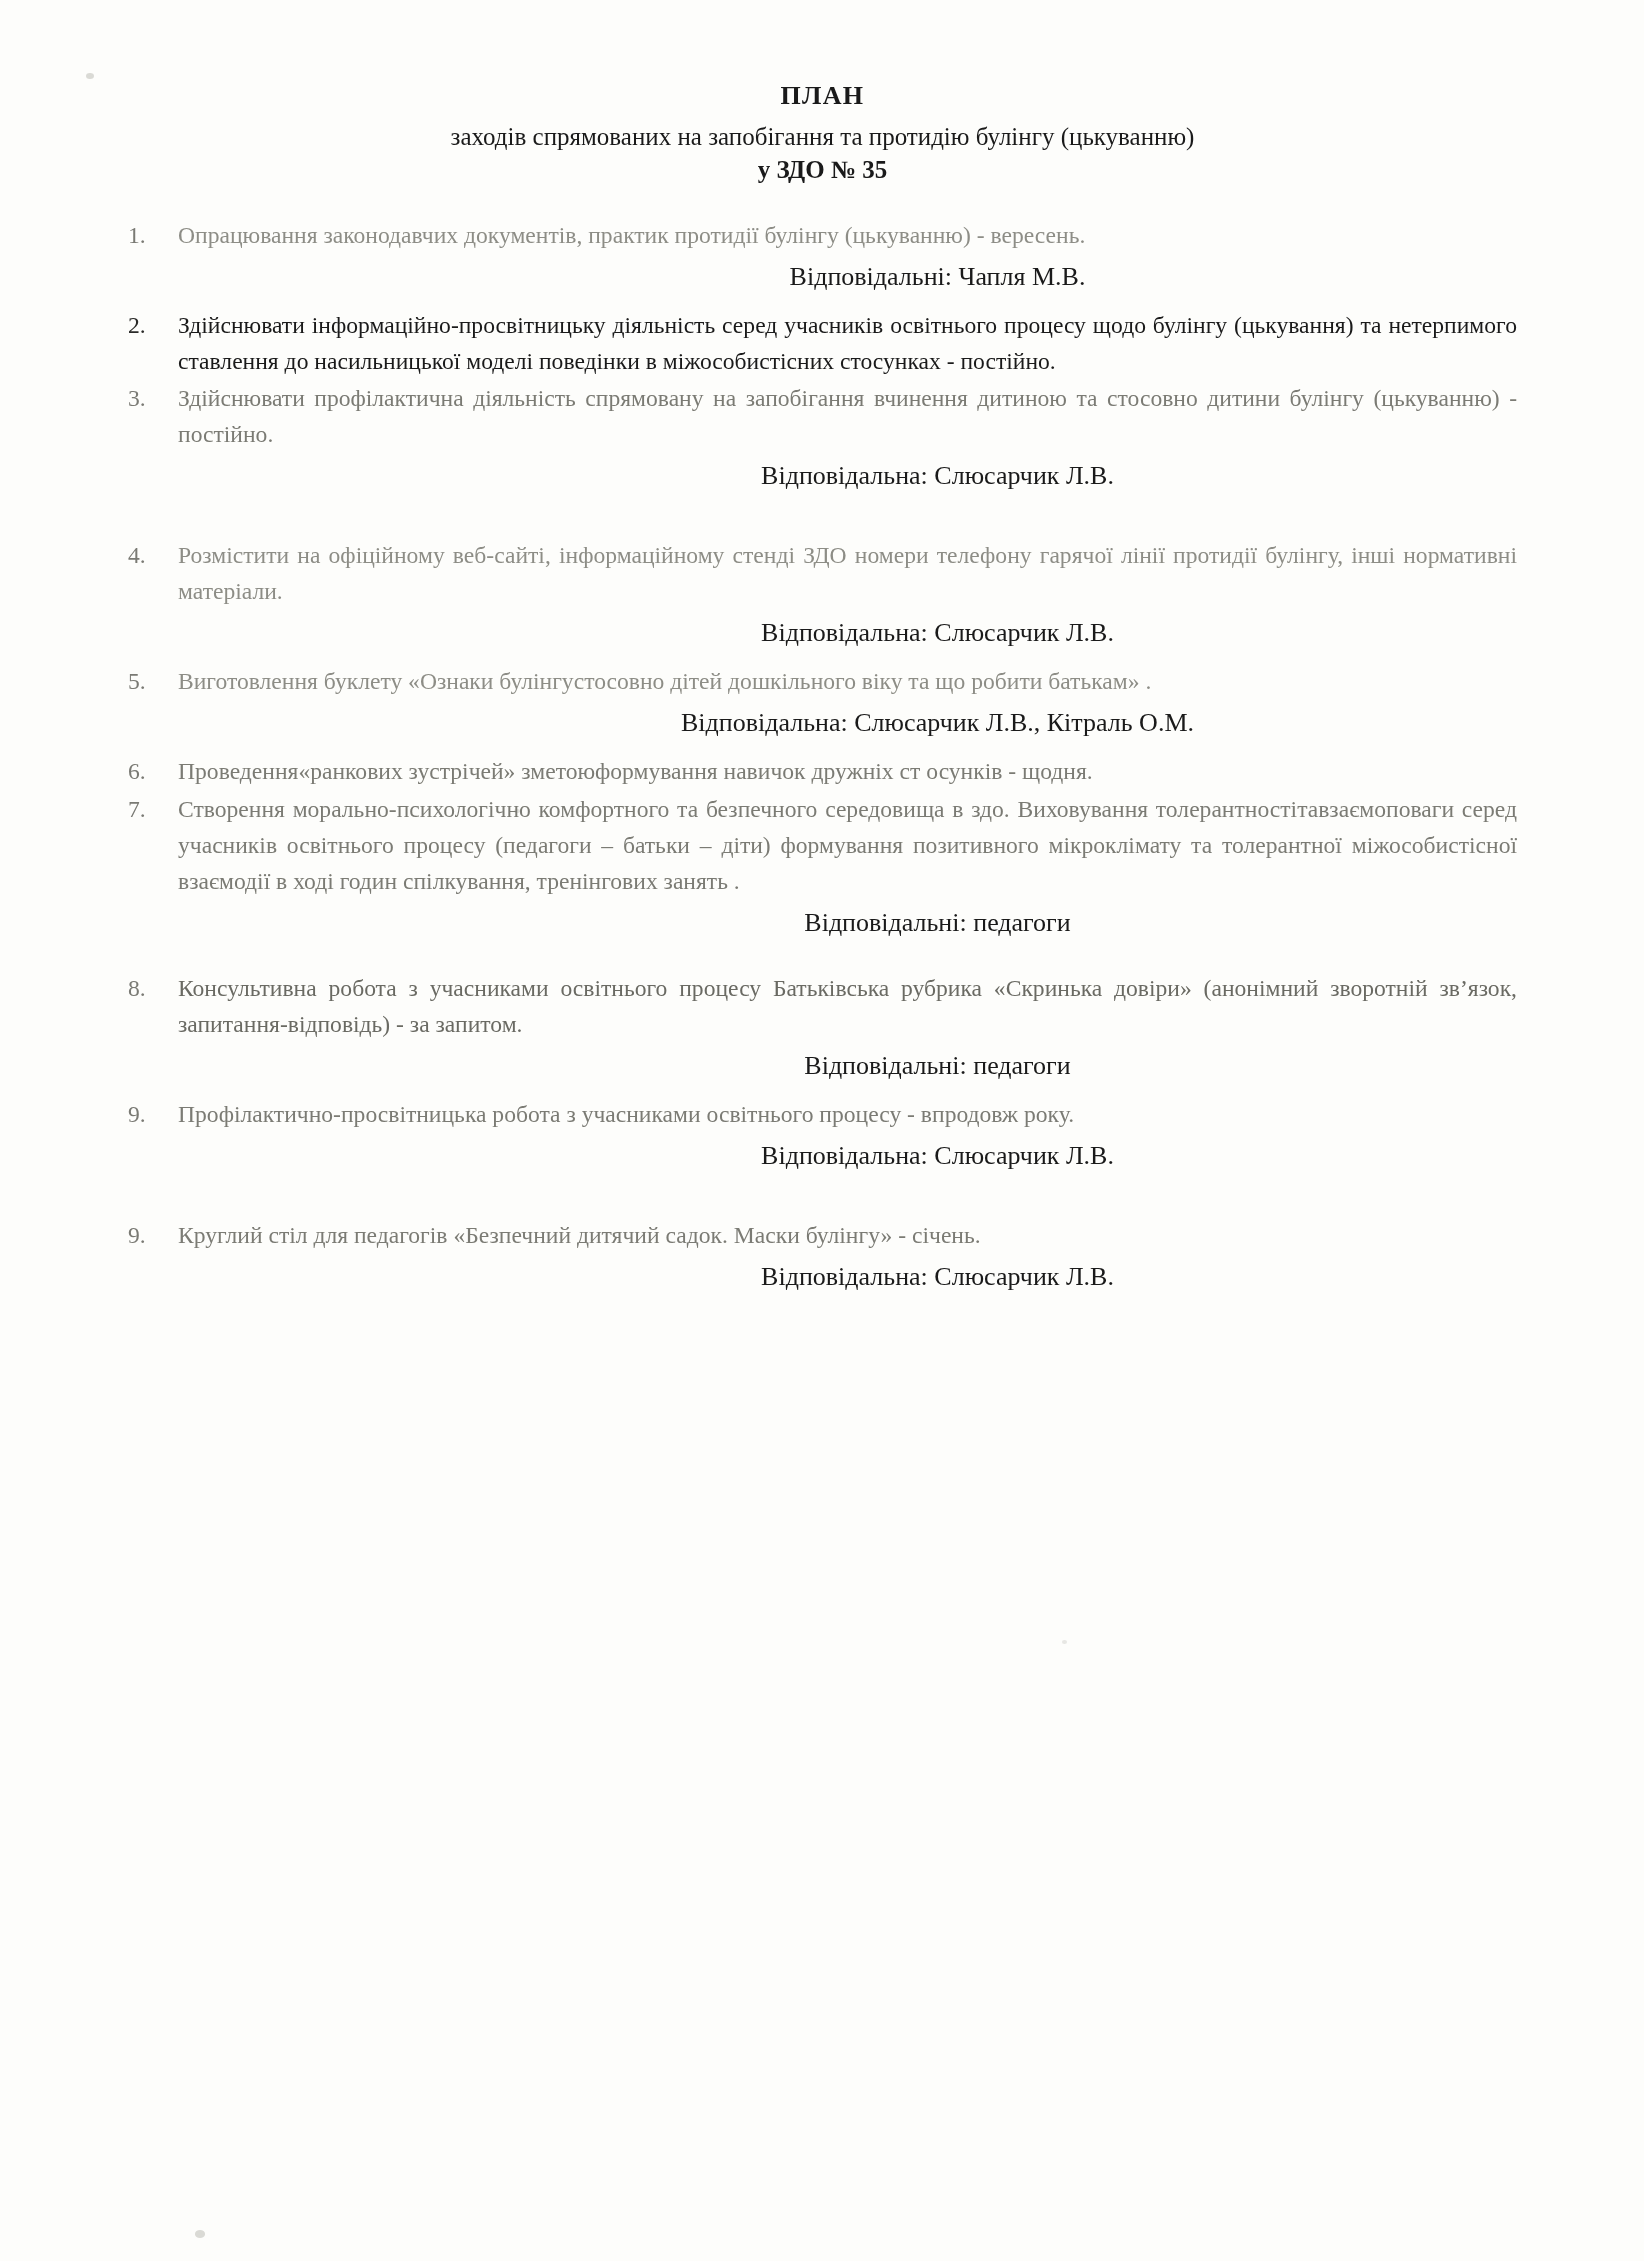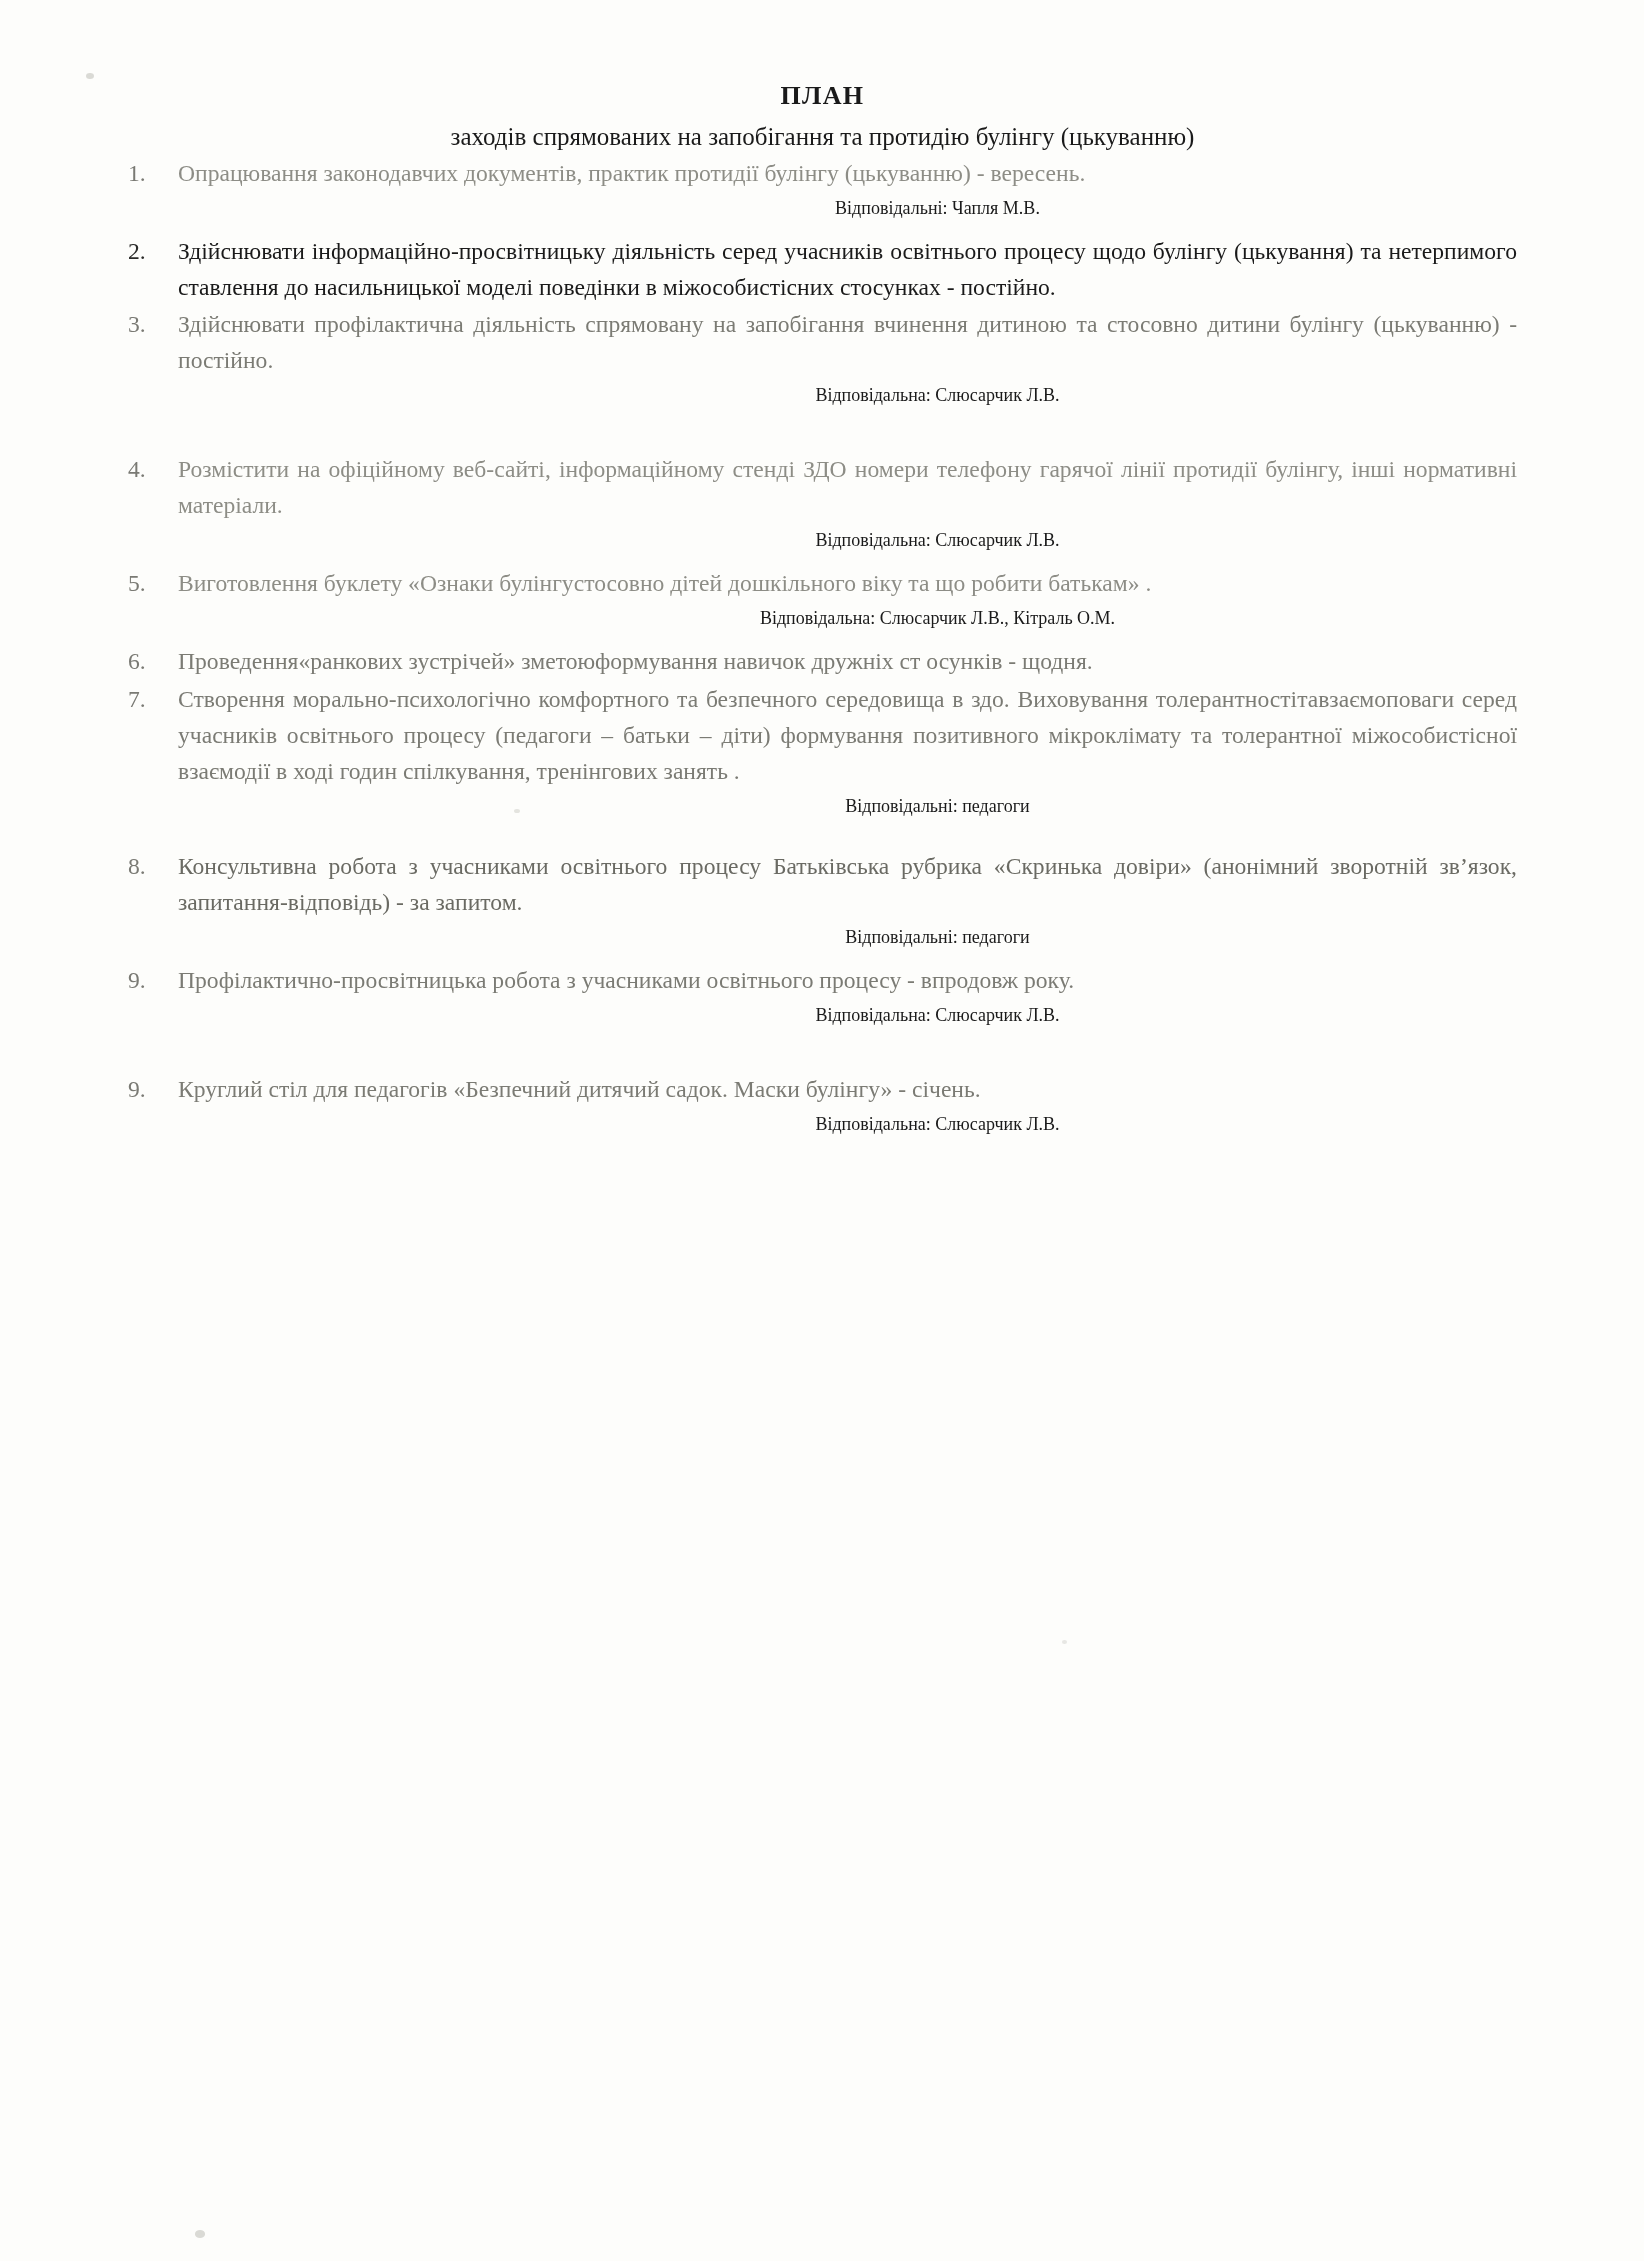--- a/index.html
+++ b/index.html
@@ -82,21 +82,21 @@
     left: 0;
     top: 0;
     width: 45px;
     text-align: right;
     font-size: 23.6px;
     color: #7a7a74;
   }
   .num.strong { color: #2a2a28; }
 
   .resp {
-    font-size: 18px;
+    font-size: 26px;
     line-height: 1.5;
     margin: 3.4px 0 12px 0;
     padding-left: 50px;
   }
   .resp .inner {
     display: block;
     text-align: center;
     padding-left: 180px;
   }
 
@@ -113,20 +113,21 @@
 
 <div class="page">
 
   <div class="speck s1"></div>
   <div class="speck s2"></div>
   <div class="speck s3"></div>
   <div class="speck s4"></div>
 
   <h1 class="doc-title">ПЛАН</h1>
   <div class="doc-subtitle">заходів спрямованих на запобігання  та протидію булінгу (цькуванню)</div>
+  <div class="doc-subtitle2">у ЗДО № 35</div>
 
   <ol class="plan">
 
     <li class="item">
       <div class="item-body fade1">
         <span class="num">1.</span>
         <span>Опрацювання законодавчих документів,  практик  протидії  булінгу (цькуванню) - вересень.</span>
       </div>
       <div class="resp">
         <span class="inner">Відповідальні:  Чапля М.В.</span>

